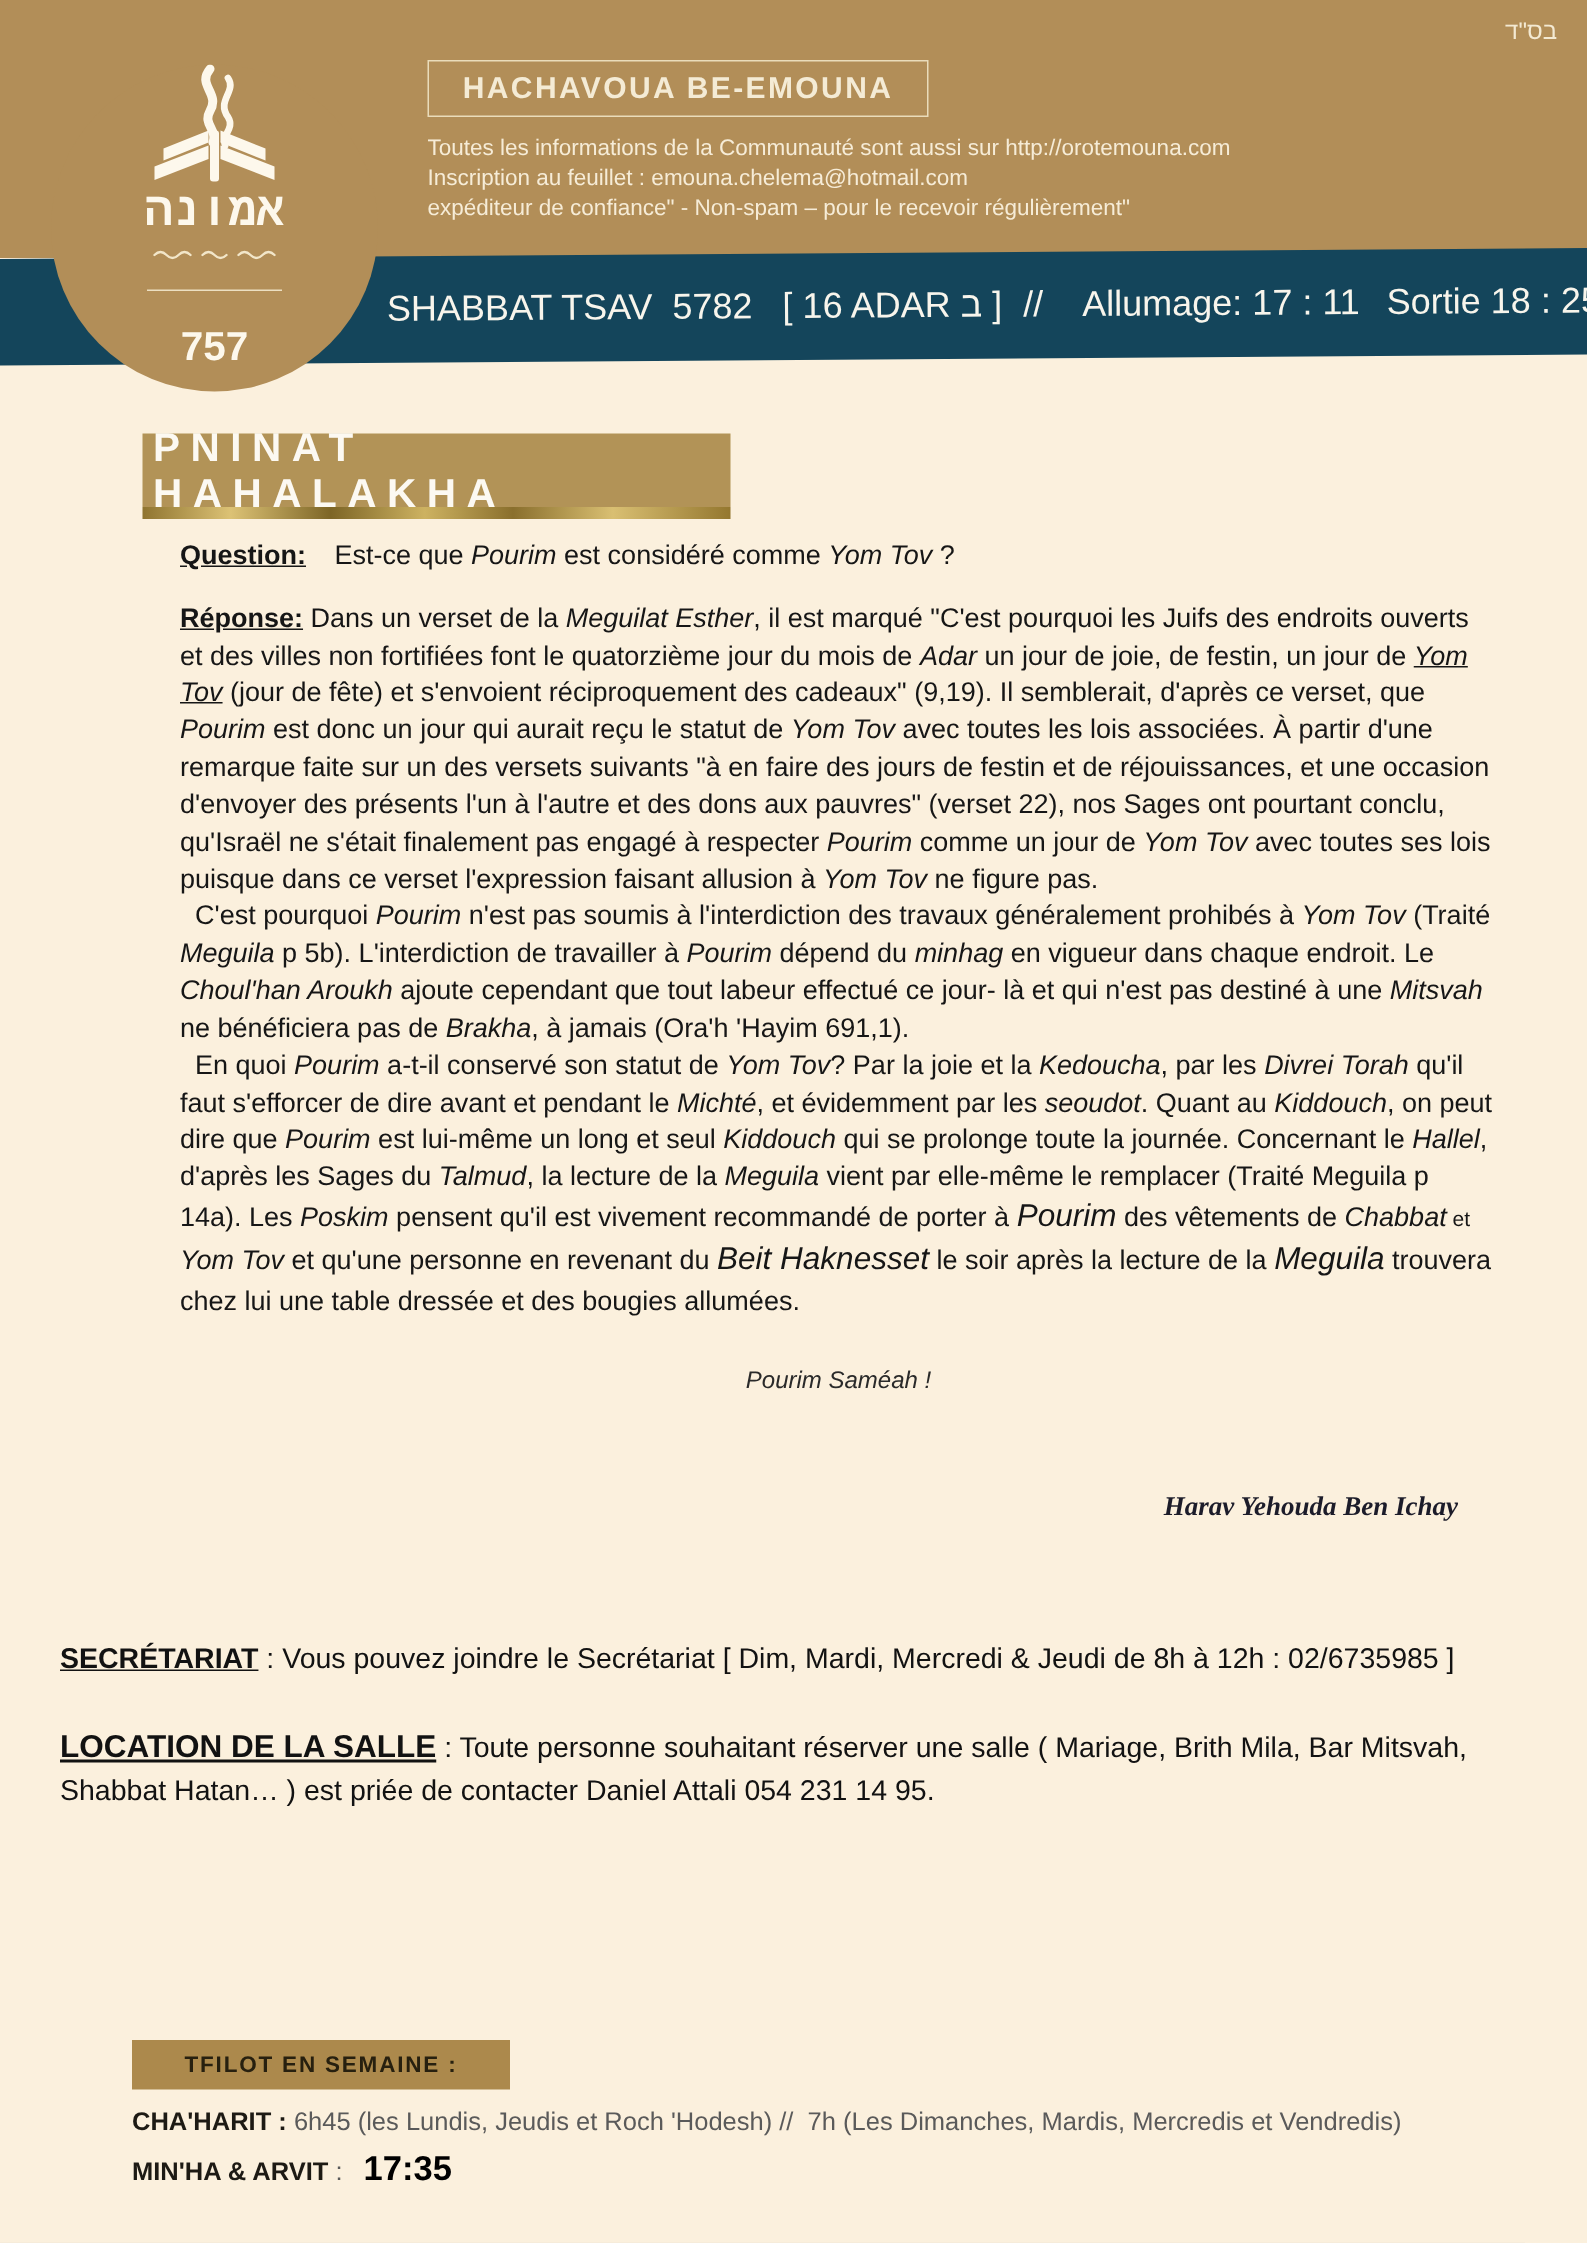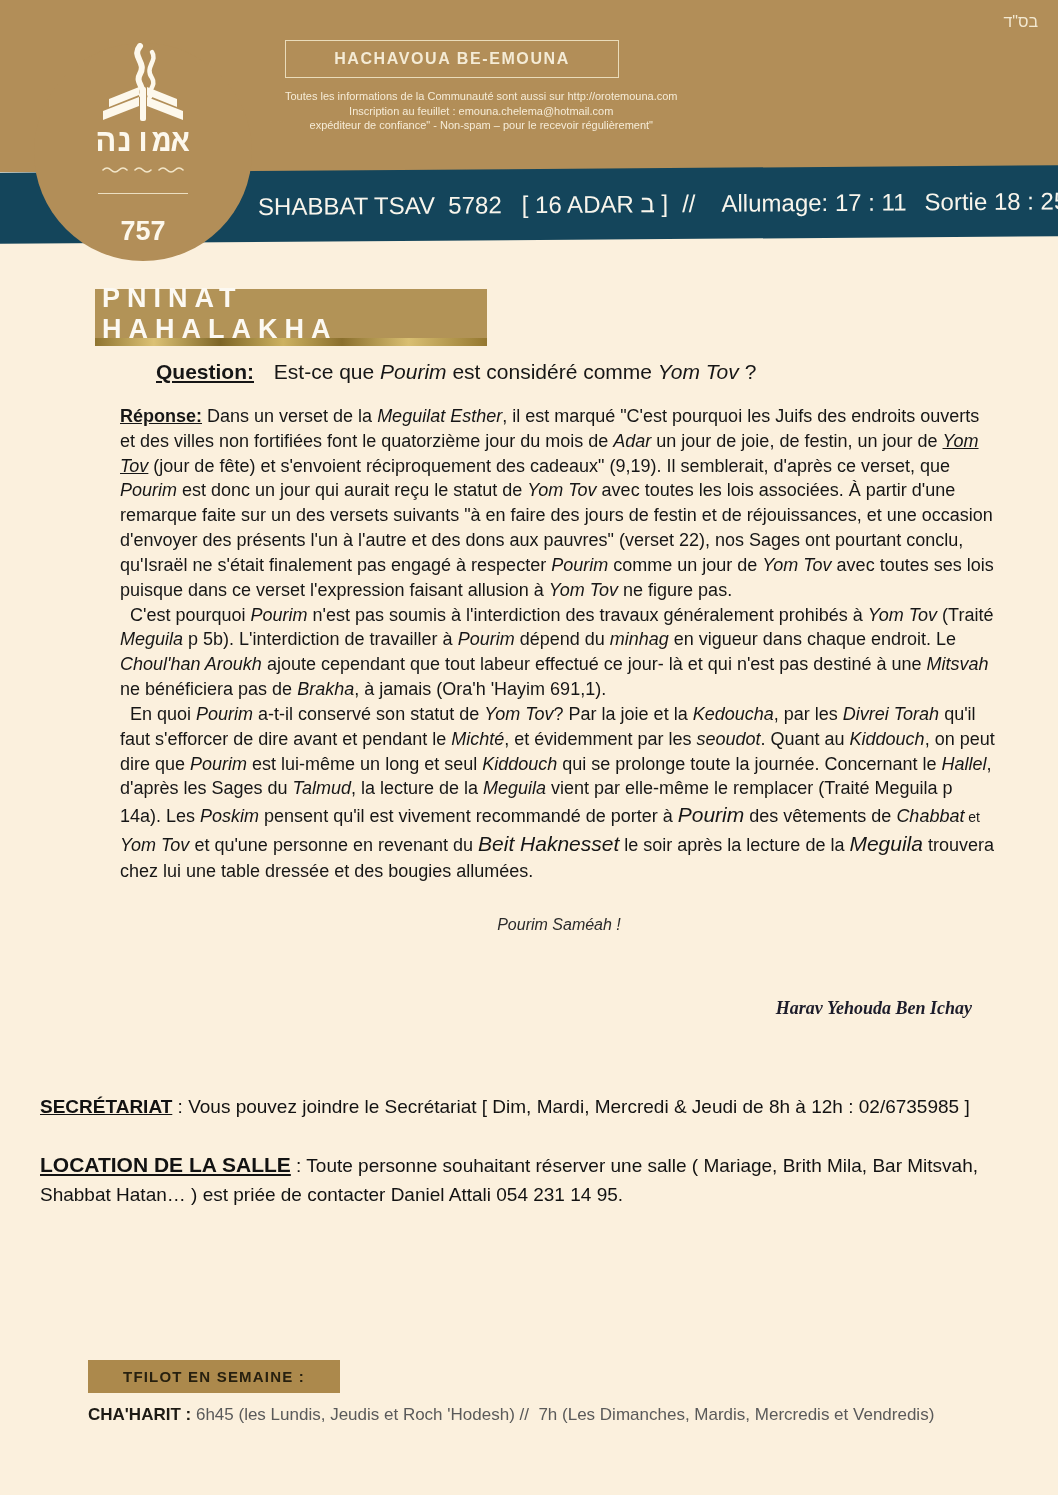--- a/index.html
+++ b/index.html
@@ -4,22 +4,22 @@
 <style>
   html,body{margin:0;padding:0;}
   body{background:#e8e0d0;font-family:"Liberation Sans", sans-serif;}
   .page{position:relative;width:1058px;height:1495px;margin:0 auto;background:#fbf0dd;overflow:hidden;color:#141414;}
 
   
   .masthead{position:absolute;left:0;top:0;width:1058px;height:172px;background:#b28e58;z-index:1;}
   .bsd{position:absolute;top:13px;right:20px;color:#f3e9d2;font-size:16px;}
   .title-box{position:absolute;top:40px;left:285px;width:332px;height:36px;border:1px solid #eadcba;
              display:flex;align-items:center;justify-content:center;color:#f4ebd5;font-weight:bold;
-             font-size:16px;letter-spacing:1.6px;}
-  .info{position:absolute;top:89px;left:285px;color:#f6ecd7;font-size:11px;line-height:1.34;text-align:center;}
+             font-size:20px;letter-spacing:1.6px;}
+  .info{position:absolute;top:89px;left:285px;color:#f6ecd7;font-size:15px;line-height:1.34;}
 
   
   .shabbat-bar{position:absolute;top:169px;left:-8px;width:1078px;height:71px;background:#14455b;
                transform:rotate(-0.4deg);z-index:2;display:flex;align-items:center;
                color:#f8f5ec;font-size:24px;padding-left:266px;box-sizing:border-box;}
   .shabbat-bar span{white-space:pre;}
   .sb-gap1{margin-right:20px;} .sb-gap2{margin-right:14px;} .sb-gap3{margin-right:26px;} .sb-gap4{margin-right:18px;}
 
   
   .logo-circle{position:absolute;left:34px;top:43px;width:218px;height:218px;border-radius:50%;
@@ -32,21 +32,21 @@
   .issue{position:absolute;left:0;right:0;top:173px;text-align:center;color:#fdf8ec;font-weight:bold;font-size:27px;}
 
   
   .banner{position:absolute;left:95px;top:289px;width:392px;z-index:4;}
   .banner-inner{height:49px;background:#b29357;display:flex;align-items:center;justify-content:center;
                 color:#fcf9f2;font-weight:bold;font-size:27px;letter-spacing:7px;padding-left:7px;box-sizing:border-box;}
   .banner-foil{height:8px;background:linear-gradient(90deg,#8f7430,#dcc275 15%,#7d6526 32%,#cdb261 48%,#8a6f2d 63%,#d9bf72 80%,#94772f 100%);}
 
   
   .article{position:absolute;left:120px;top:358px;width:878px;font-size:18px;line-height:1.38;color:#161616;z-index:4;}
-  .question{margin-bottom:17px;font-size:21px;margin-left:36px;}
+  .question{margin-bottom:17px;font-size:18px;}
   .para{margin:0;}
   .closing{margin-top:30px;text-align:center;font-style:italic;font-size:16px;color:#2a2a2a;}
   .signature{margin-top:60px;text-align:right;padding-right:26px;font-family:"Liberation Serif", serif;
              font-weight:bold;font-style:italic;font-size:18px;color:#1c1c2a;}
 
   
   .it{font-style:italic;} .bd{font-weight:bold;} .ul{text-decoration:underline;}
   .lg{font-size:21px;} .sm{font-size:14px;} .gp{margin-right:14px;}
 
   
@@ -133,15 +133,19 @@
     </div>
   </section>
 
   <div class="tfilot-box">
     <span>TFILOT EN SEMAINE :</span>
   </div>
   <div class="schedule">
     <div>
       <span class="sched-label">CHA'HARIT :</span><span> 6h45 (les Lundis, Jeudis et Roch 'Hodesh) // &nbsp;7h (Les Dimanches, Mardis, Mercredis et Vendredis)</span>
     </div>
+    <div>
+      <span class="sched-label">MIN'HA &amp; ARVIT</span>
+      <span>:</span><span class="big-time">17:35</span>
+    </div>
   </div>
 
 </div>
 
 </body></html>

